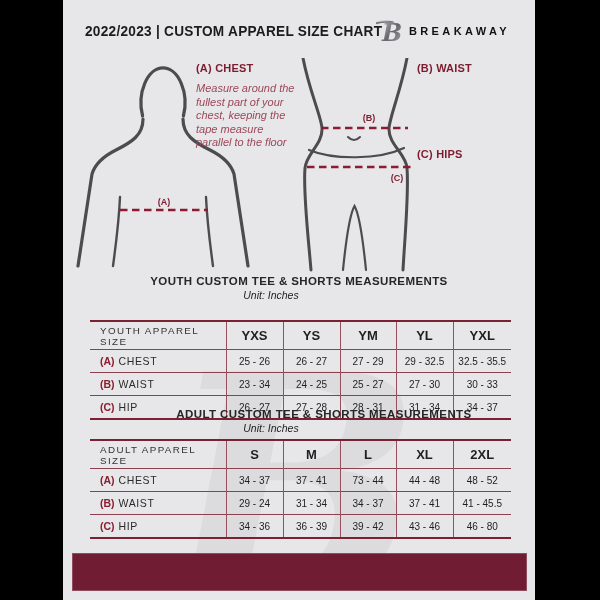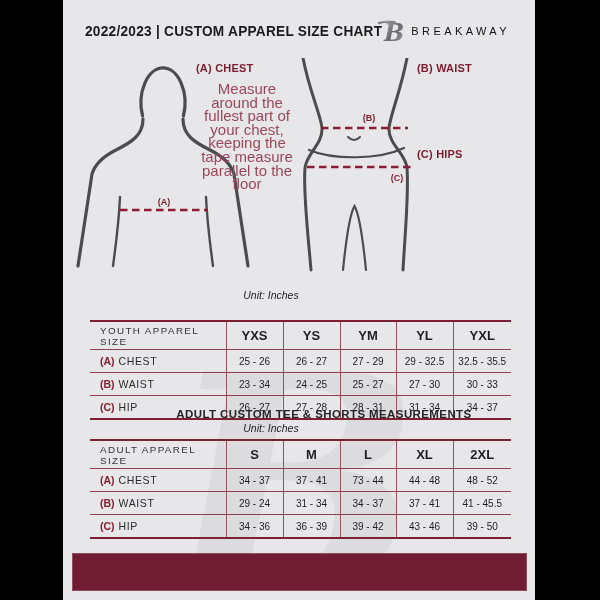--- a/index.html
+++ b/index.html
@@ -17,25 +17,25 @@
     font-size:300px; line-height:1; color:rgba(140,138,146,0.12);
     pointer-events:none;
   }
   
   .hdr-title {
     position:absolute; left:22px; top:22px; white-space:nowrap;
     font-size:15.5px; font-weight:700; color:#1c1c1c; letter-spacing:0.3px;
     transform:scaleX(0.88); transform-origin:left center;
   }
   .brand { position:absolute; right:25px; top:16px; display:flex; align-items:center; gap:7px; }
-  .brand-name { font-size:11px; font-weight:400; letter-spacing:3.4px; color:#121212;text-align:center; }
+  .brand-name { font-size:11px; font-weight:700; letter-spacing:3.4px; color:#121212;text-align:center; }
   
   .instr { position:absolute; }
   .instr h3 { margin:0 0 8px 0; font-size:11px; font-weight:700; color:#7d1c2f; letter-spacing:0.2px; }
-  .instr p  { margin:0; font-size:15px; line-height:13.6px; color:#9c4759; white-space:pre-line;text-align:center; }
+  .instr p  { margin:0; font-size:11px; font-style:italic; line-height:13.6px; color:#9c4759; white-space:pre-line; }
   .instr-a { left:133px; top:62px;  width:102px; }
   .instr-b { left:354px; top:62px;  width:102px; }
   .instr-c { left:354px; top:148px; width:108px; }
   .fig { position:absolute; }
   
   .sec-title {
     position:absolute; left:0; width:472px; text-align:center;
     font-size:11.5px; font-weight:700; color:#262626; letter-spacing:0.4px;
   }
   .sec-unit {
@@ -127,20 +127,21 @@
       <h3>(A) CHEST</h3>
       <p>Measure around the fullest part of your chest, keeping the tape measure parallel to the floor</p>
     </div>
     <div class="instr instr-b">
       <h3>(B) WAIST</h3>
     </div>
     <div class="instr instr-c">
       <h3>(C) HIPS</h3>
     </div>
 
+    <div class="sec-title title-youth">YOUTH CUSTOM TEE &amp; SHORTS MEASUREMENTS</div>
     <div class="sec-unit unit-youth">Unit: Inches</div>
     <table class="size-table tbl-youth">
       <colgroup>
         <col style="width:136px">
           <col style="width:57px">
           <col style="width:57px">
         <col style="width:56px">
           <col style="width:57px">
           <col style="width:58px">
       </colgroup>
@@ -231,20 +232,20 @@
           <td>41 - 45.5</td>
         </tr>
         <tr>
           <td class="row-label">
             <span class="pfx">(C)</span><span class="lbl">HIP</span>
           </td>
           <td>34 - 36</td>
           <td>36 - 39</td>
           <td>39 - 42</td>
           <td>43 - 46</td>
-          <td>39 - 50</td>
+          <td>46 - 80</td>
         </tr>
       </tbody>
     </table>
 
     <div class="bottom-bar"></div>
   </div>
 </div>
 
 </body></html>

